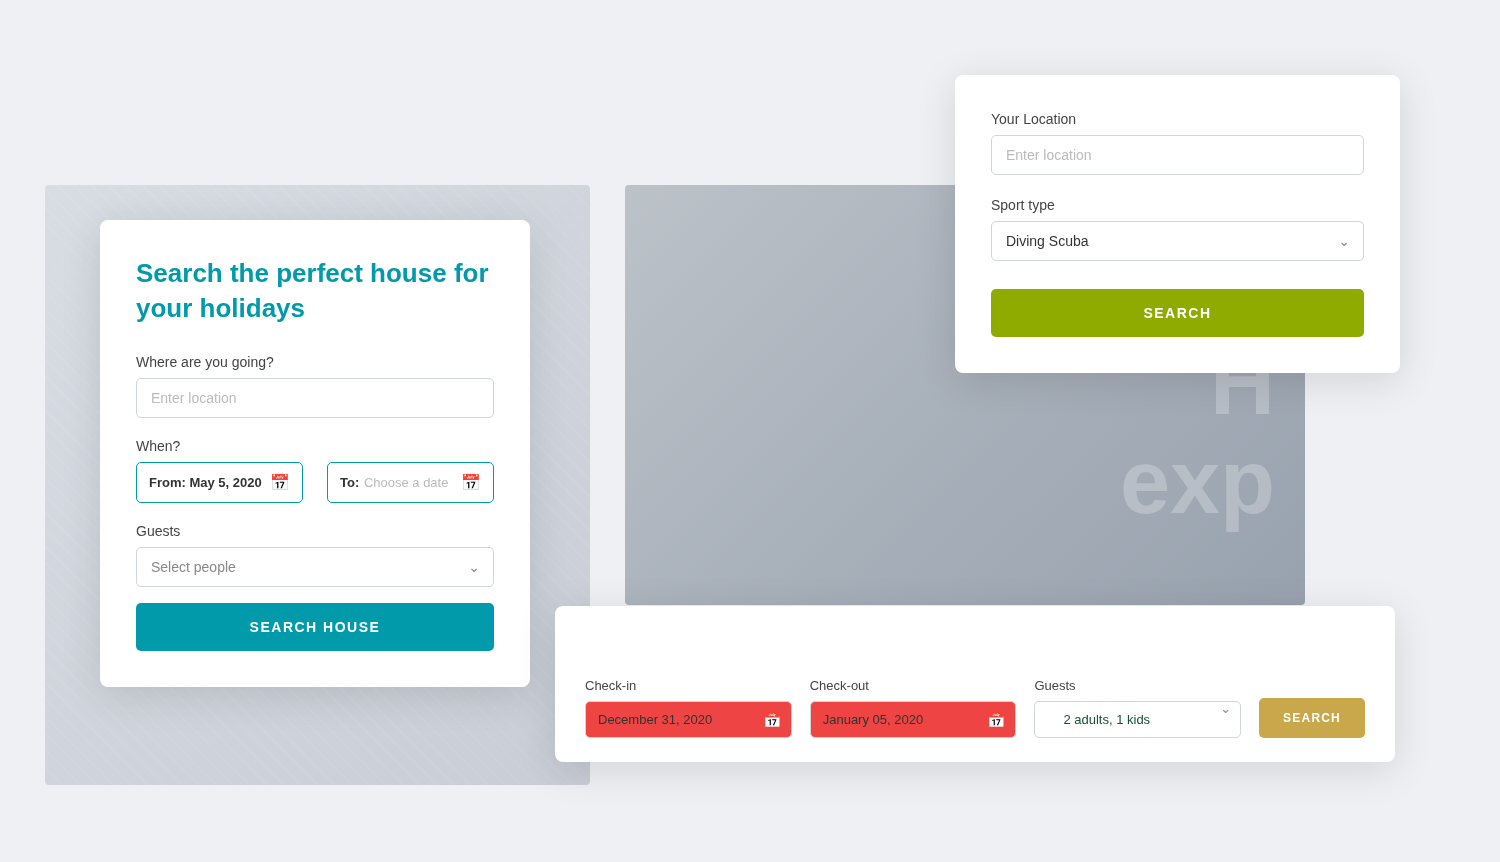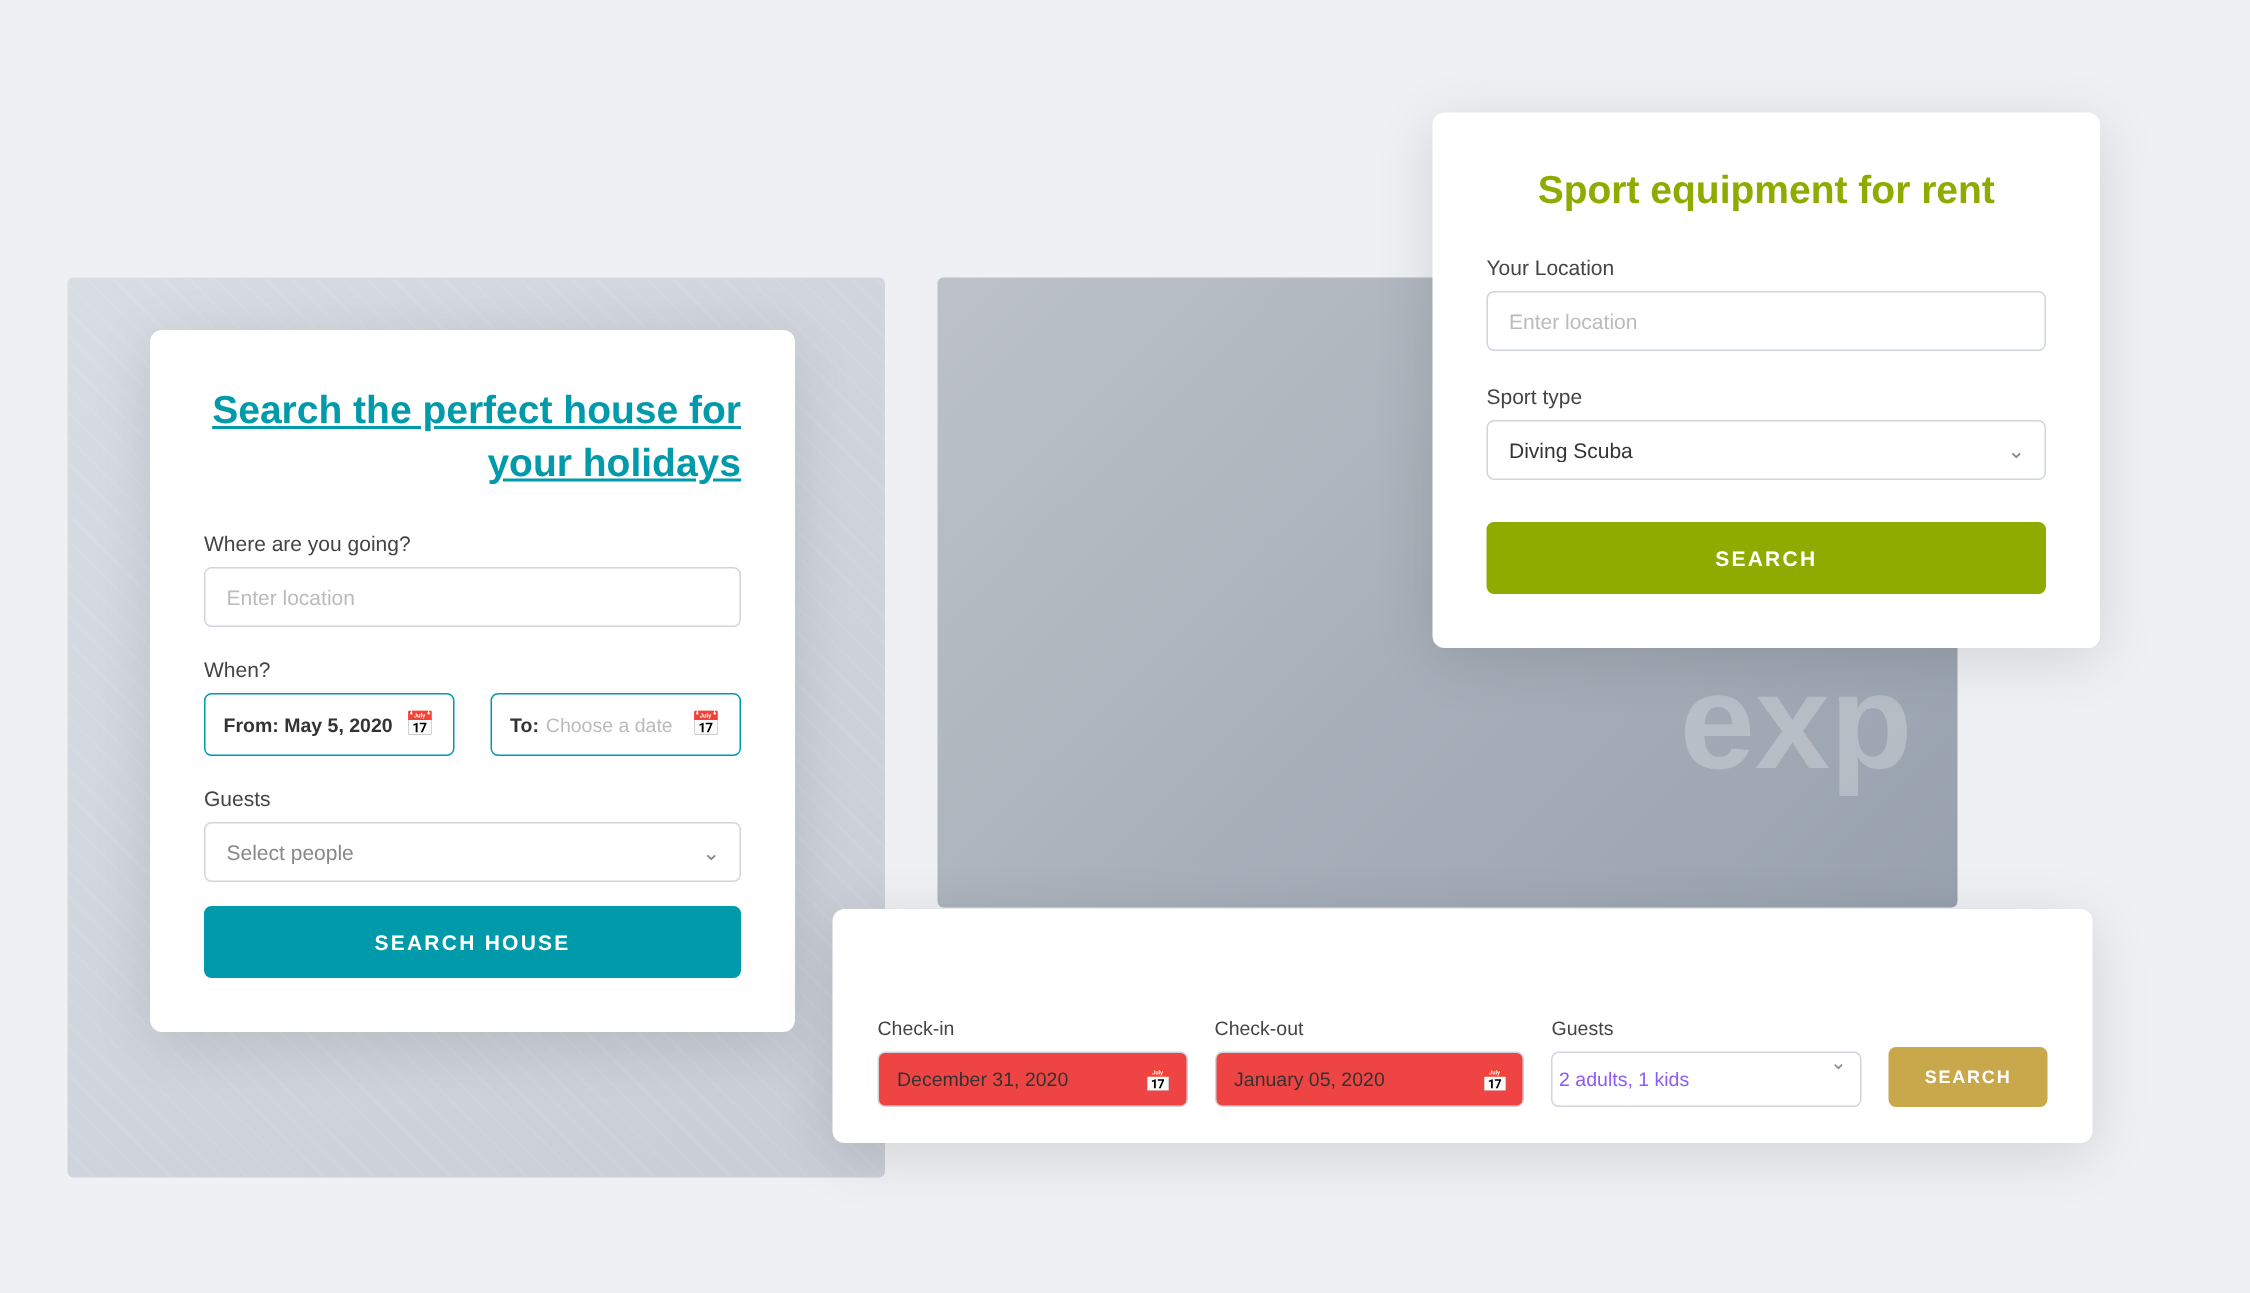--- a/index.html
+++ b/index.html
@@ -82,24 +82,23 @@
       border-radius: 8px;
       padding: 36px 36px 36px 36px;
       box-shadow: 0 8px 40px rgba(0,0,0,0.12);
       z-index: 10;
     }
 
     .card-house h2 {
       font-size: 26px;
       font-weight: 700;
       color: #009aaa;
-      text-align: right;
+      text-align: left;
       line-height: 1.35;
       margin-bottom: 28px;
-      text-decoration: underline;
     }
 
     .field-label {
       font-size: 14px;
       color: #444;
       margin-bottom: 8px;
       font-weight: 500;
     }
 
     .input-field {
@@ -342,23 +341,23 @@
 
     .bottom-select-wrapper {
       flex: 1;
       position: relative;
     }
 
     .bottom-select-wrapper select {
       width: 100%;
       border: 1.5px solid #d0d5db;
       border-radius: 5px;
-      padding: 10px 36px 10px 4px;
-      font-size: 13px;
-      color: #8b5cf6;
+      padding: 10px 36px 10px 28px;
+      font-size: 13px;
+      color: #14532d;
       background: #fff;
       appearance: none;
       cursor: pointer;
       outline: none;
     }
 
     .bottom-select-wrapper .chevron {
       position: absolute;
       right: 10px;
       top: 50%;
@@ -431,21 +430,20 @@
         <option>2 adults, 1 kids</option>
         <option>2 adults, 2 kids</option>
       </select>
       <span class="chevron">⌄</span>
     </div>
 
     <button class="btn-search-house">SEARCH HOUSE</button>
   </div>
 
   <div class="card-sport">
-    <h2>Sport equipment for rent</h2>
 
     <div class="sport-field-label">Your Location</div>
     <input class="sport-input" type="text" placeholder="Enter location" style="">
 
     <div class="sport-field-label">Sport type</div>
     <div class="sport-select-wrapper">
       <select>
         <option selected="">Diving Scuba</option>
         <option>Surfing</option>
         <option>Skiing</option>

